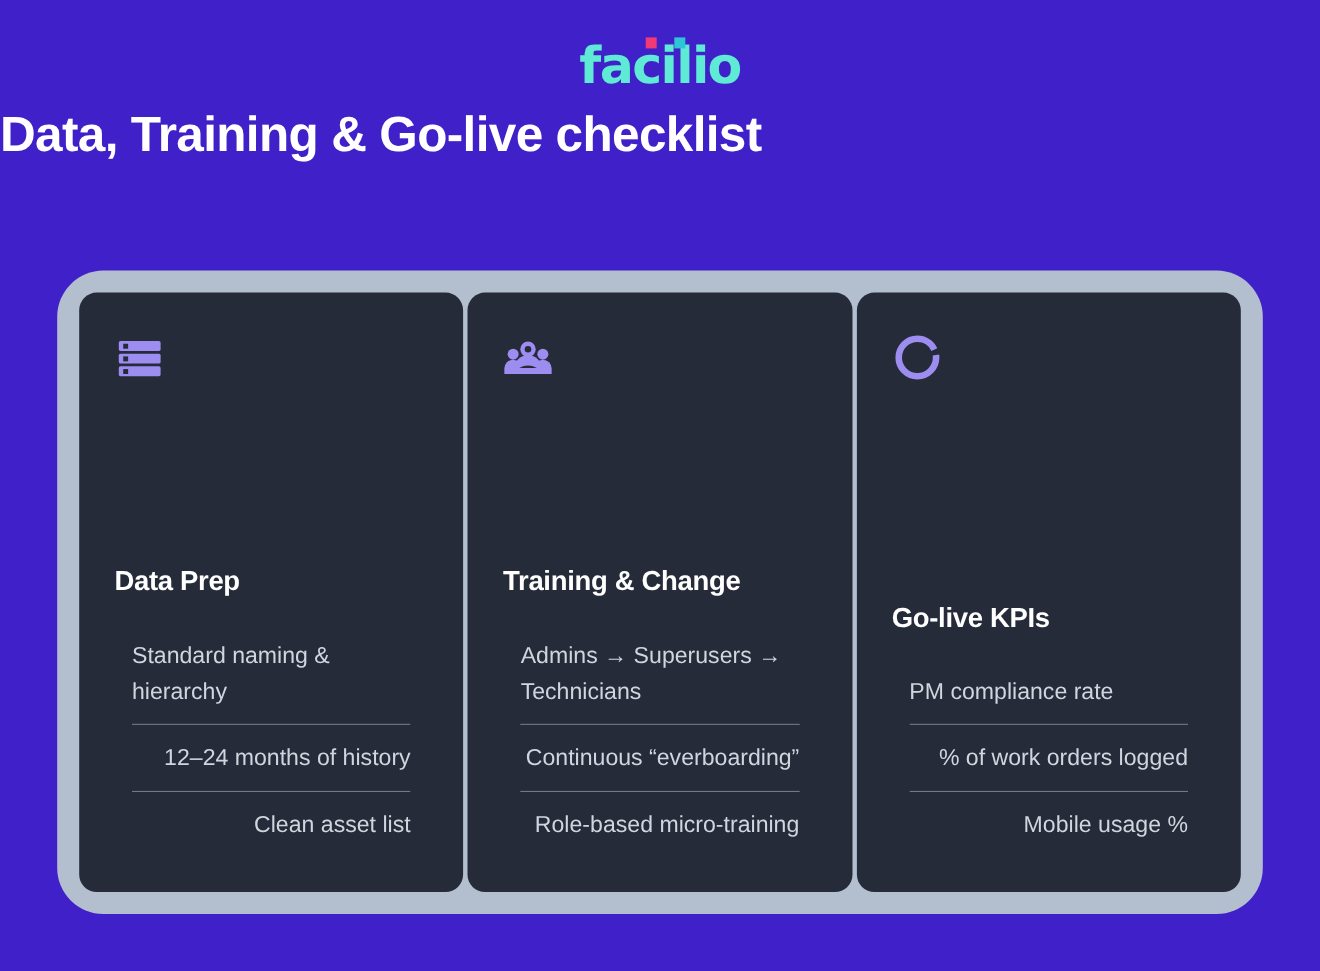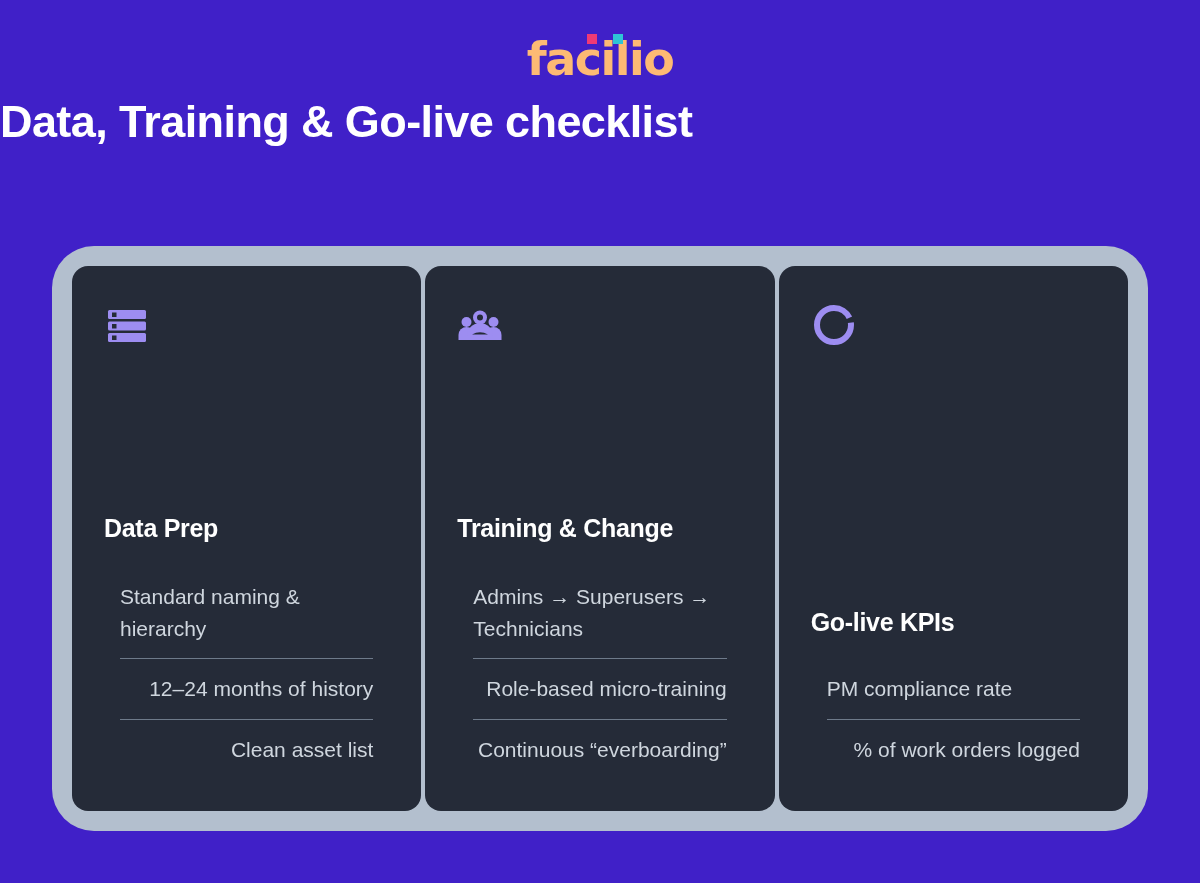--- a/index.html
+++ b/index.html
@@ -23,21 +23,21 @@
     height: 56px;
     box-sizing: border-box;
   }
   .logo {
     display: inline-block;
     position: relative;
     font-family: "DejaVu Sans", sans-serif;
     font-size: 46px;
     font-weight: bold;
     letter-spacing: -1.5px;
-    color: #fdba74;
+    color: #5eead4;
     line-height: 1;
   }
   .logo .dot-pink {
     position: absolute;
     width: 10px;
     height: 10px;
     background: #ef3a75;
     left: 60.5px;
     top: -2px;
   }
@@ -178,34 +178,35 @@
         <g fill="#252b38">
           <circle cx="23" cy="15.5" r="3"></circle>
           <path d="M15 32.5 q8 -4.5 16 0 z"></path>
         </g>
       </svg>
     </div>
     <div class="card-spacer"></div>
     <div class="card-title">Training &amp; Change</div>
     <ul class="card-list">
       <li>Admins → Superusers → Technicians</li>
+      <li>Continuous “everboarding”</li>
       <li>Role-based micro-training</li>
-      <li>Continuous “everboarding”</li>
     </ul>
   </div>
 
   <div class="card card-lower">
     <div class="card-icon">
       <svg width="46" height="46" viewBox="0 0 46 46" aria-hidden="true">
         <g fill="none" stroke="#9d8df1" stroke-width="6">
           <path d="M23 6 a17 17 0 1 0 0 34 a17 17 0 0 0 0 -34" stroke-dasharray="82 5 22 5"></path>
         </g>
       </svg>
     </div>
     <div class="card-spacer"></div>
     <div class="card-title">Go-live KPIs</div>
     <ul class="card-list">
       <li>PM compliance rate</li>
       <li>% of work orders logged</li>
+      <li>Mobile usage %</li>
     </ul>
   </div>
 
 </div>
 
 </body></html>

